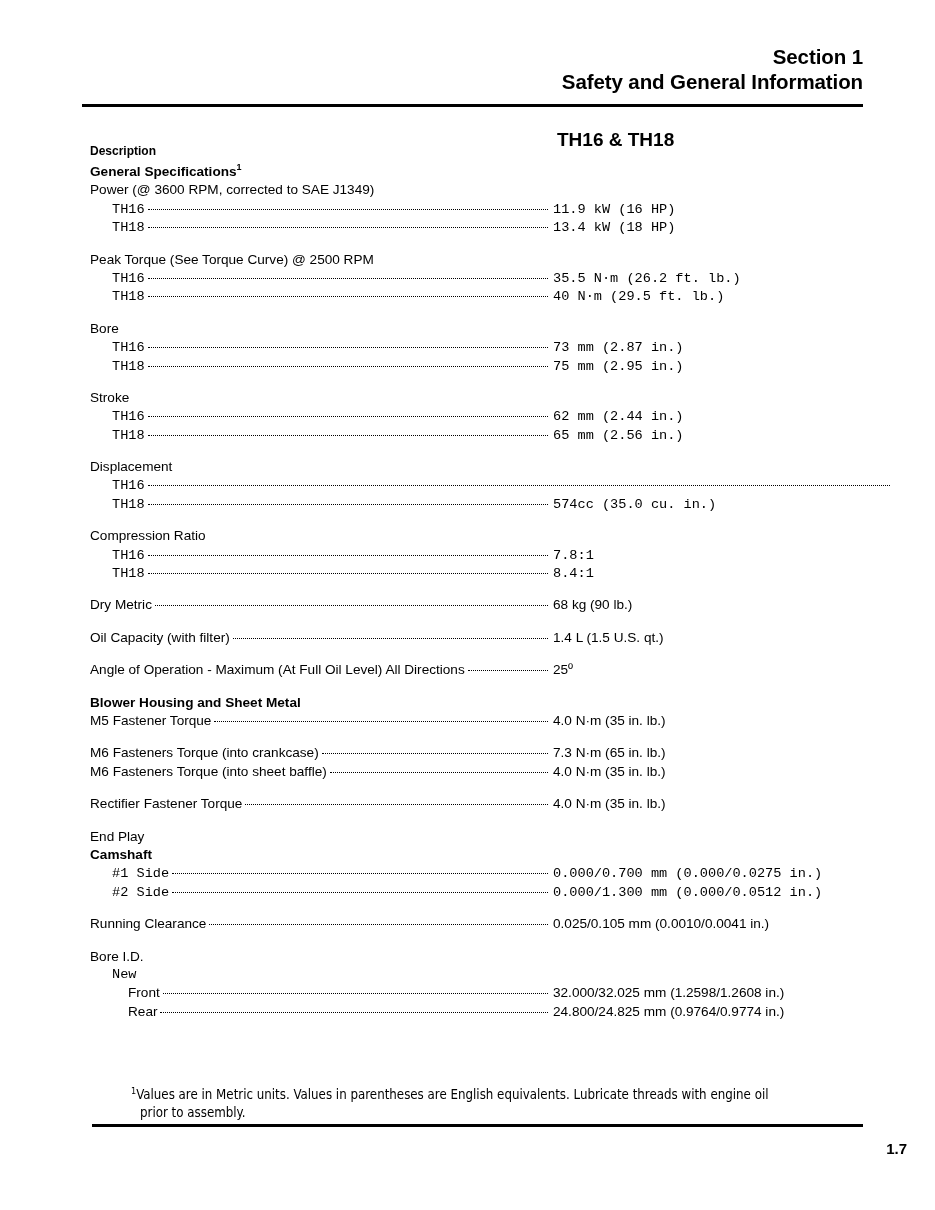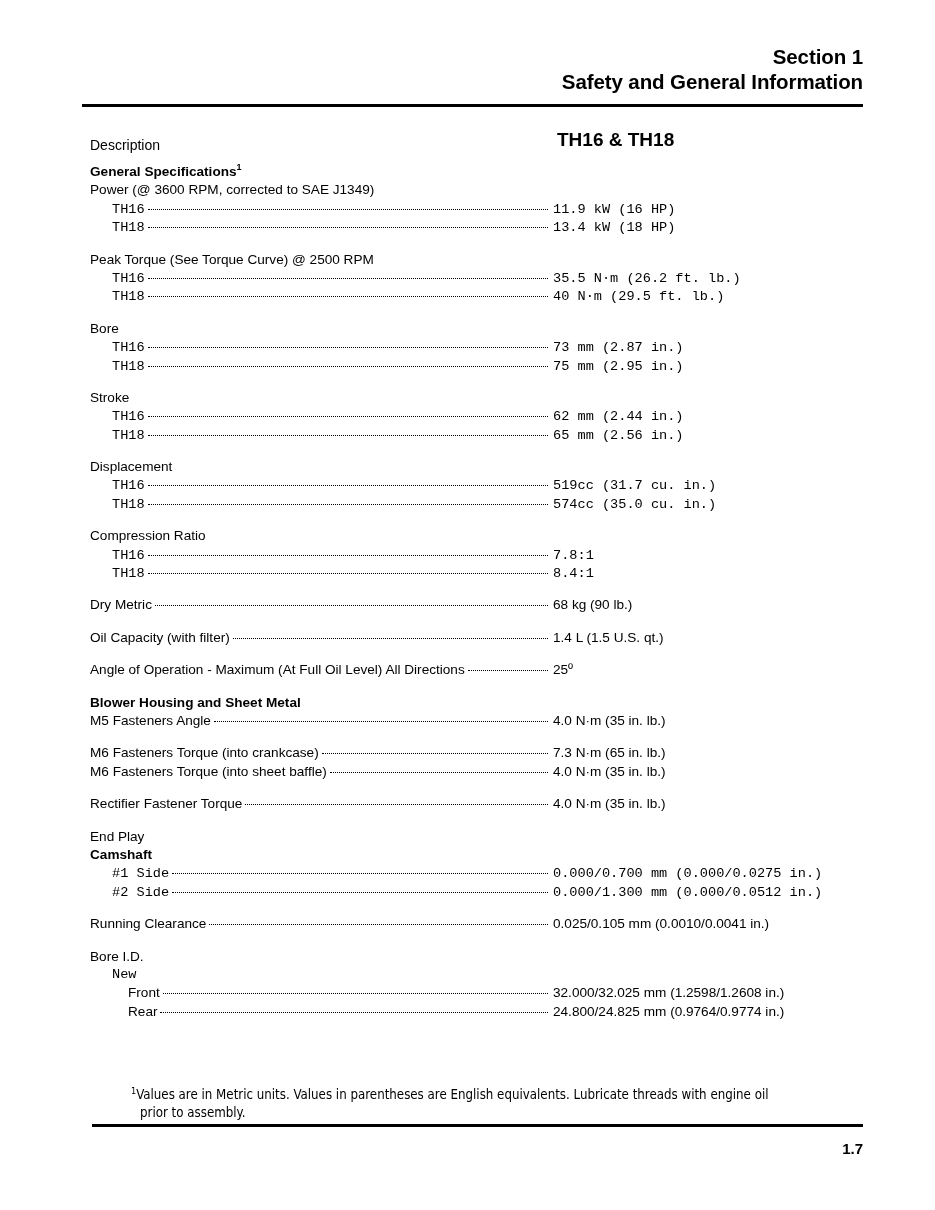--- a/index.html
+++ b/index.html
@@ -51,23 +51,23 @@
   .colhead {
     position: absolute;
     left: 90px;
     top: 129px;
     width: 790px;
     height: 18px;
   }
   .colhead .desc {
     position: absolute;
     left: 0;
-    top: 8px;
-    font-size: 14px;
-    font-weight: normal;
+    top: 15px;
+    font-size: 12px;
+    font-weight: bold;
   }
   .colhead .models {
     position: absolute;
     left: 467px;
     top: 0;
     font-size: 19px;
     font-weight: bold;
   }
 
   
@@ -154,20 +154,21 @@
     background: #000;
   }
   .page-number {
     position: absolute;
     left: 0;
     top: 1140px;
     width: 863px;
     text-align: right;
     font-size: 15px;
     font-weight: bold;
+    padding-left: 44px;
   }
 </style>
 </head>
 <body>
 
 <div class="page">
 
   <div class="doc-header">
     <div class="line">Section 1</div>
     <div class="line">Safety and General Information</div>
@@ -232,21 +233,20 @@
           <span class="lab">TH18</span>
           <span class="fill"></span>
           <span class="val">65 mm (2.56 in.)</span>
         </div>
       </div>
       <div class="grp">
         <div class="plain">Displacement</div>
         <div class="leadline ind1">
           <span class="lab">TH16</span>
           <span class="fill"></span>
-          <span class="val">519cc (31.7 cu. in.)</span>
         </div>
         <div class="leadline ind1">
           <span class="lab">TH18</span>
           <span class="fill"></span>
           <span class="val">574cc (35.0 cu. in.)</span>
         </div>
       </div>
       <div class="grp">
         <div class="plain">Compression Ratio</div>
         <div class="leadline ind1">
@@ -277,21 +277,21 @@
       <div class="grp">
         <div class="leadline ind0">
           <span class="lab">Angle of Operation - Maximum (At Full Oil Level) All Directions</span>
           <span class="fill"></span>
           <span class="val">25º</span>
         </div>
       </div>
       <div class="grp">
         <div class="plain bold">Blower Housing and Sheet Metal</div>
         <div class="leadline ind0">
-          <span class="lab">M5 Fasteners Angle</span>
+          <span class="lab">M5 Fastener Torque</span>
           <span class="fill"></span>
           <span class="val">4.0 N·m (35 in. lb.)</span>
         </div>
       </div>
       <div class="grp">
         <div class="leadline ind0">
           <span class="lab">M6 Fasteners Torque (into crankcase)</span>
           <span class="fill"></span>
           <span class="val">7.3 N·m (65 in. lb.)</span>
         </div>

